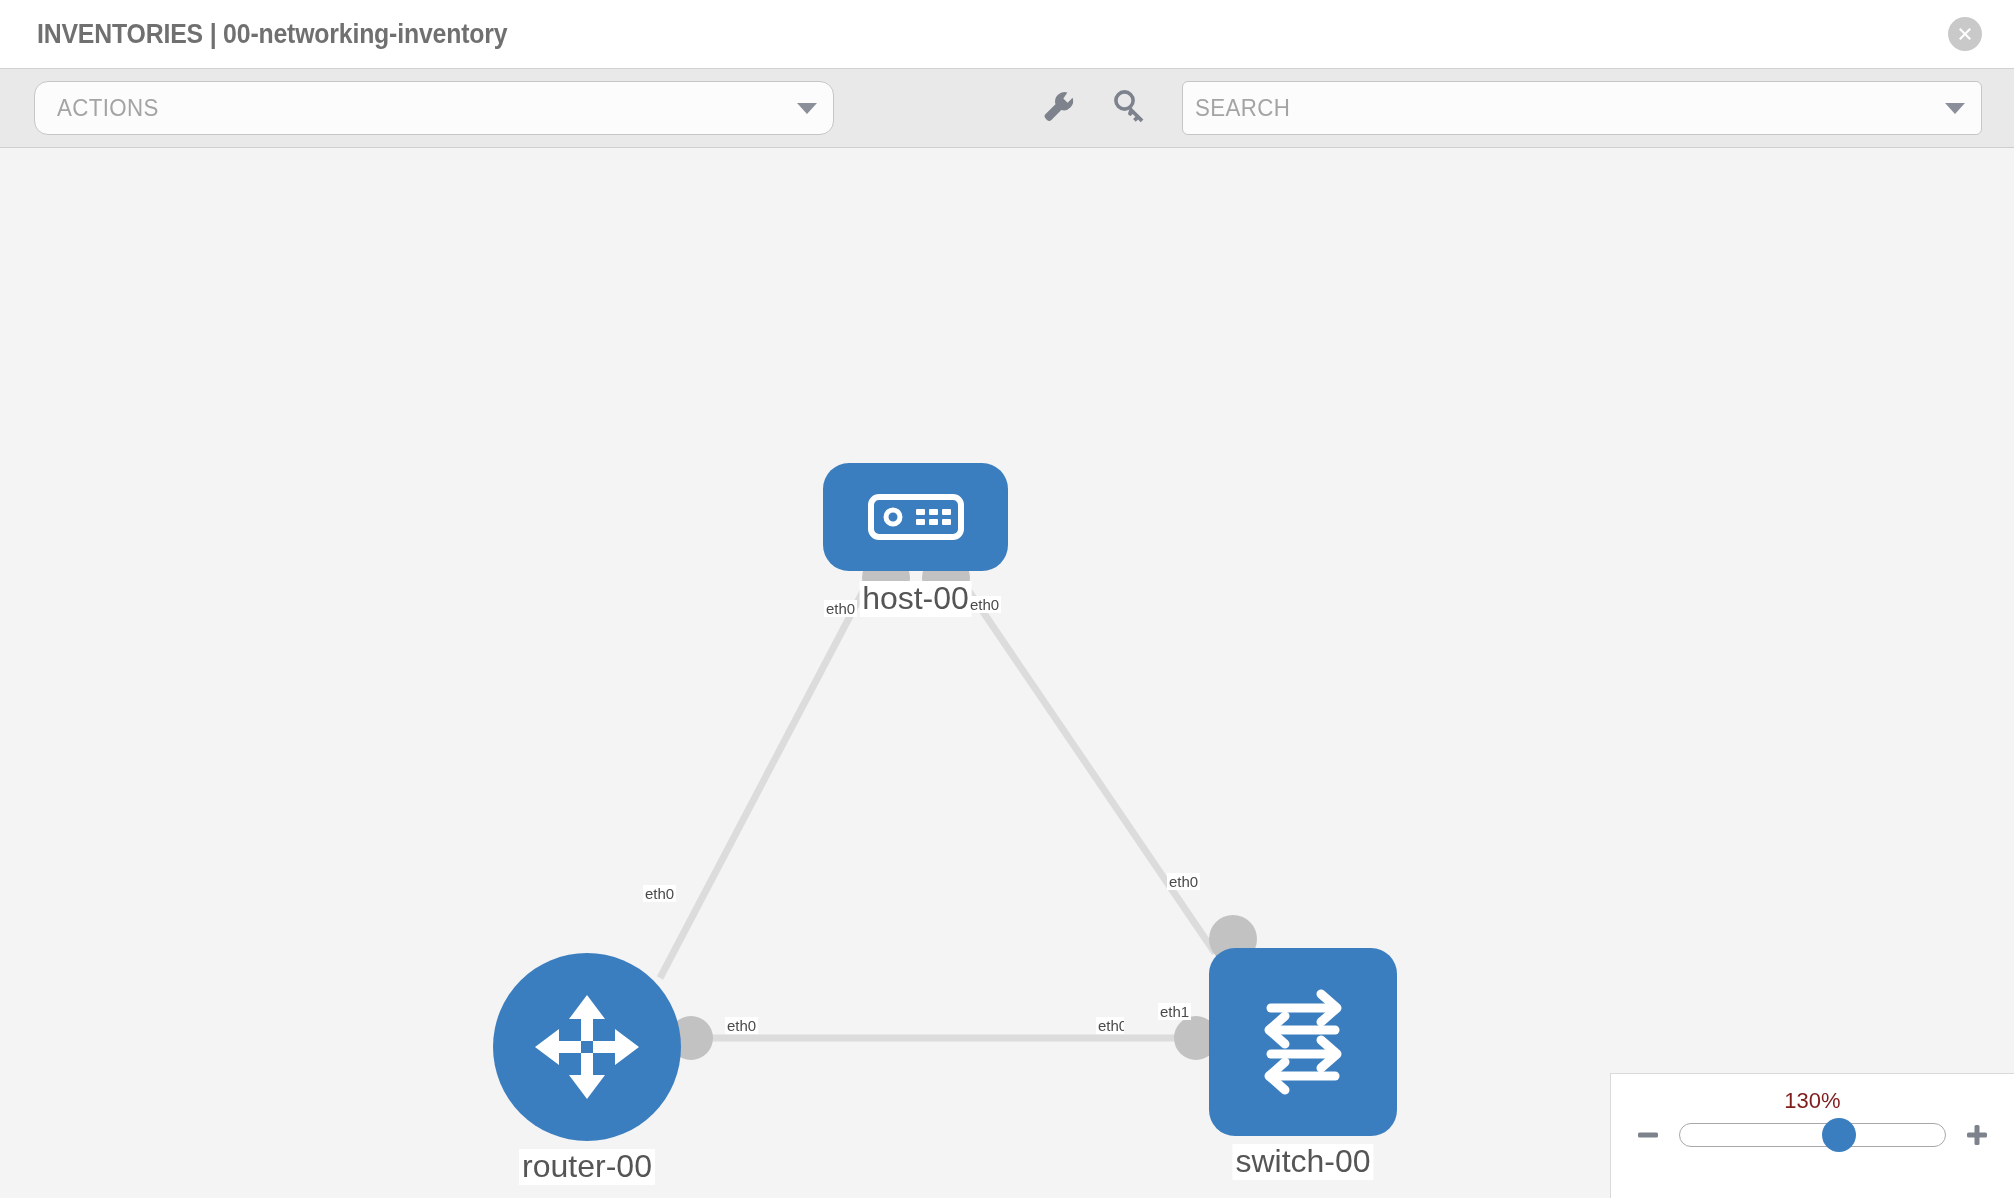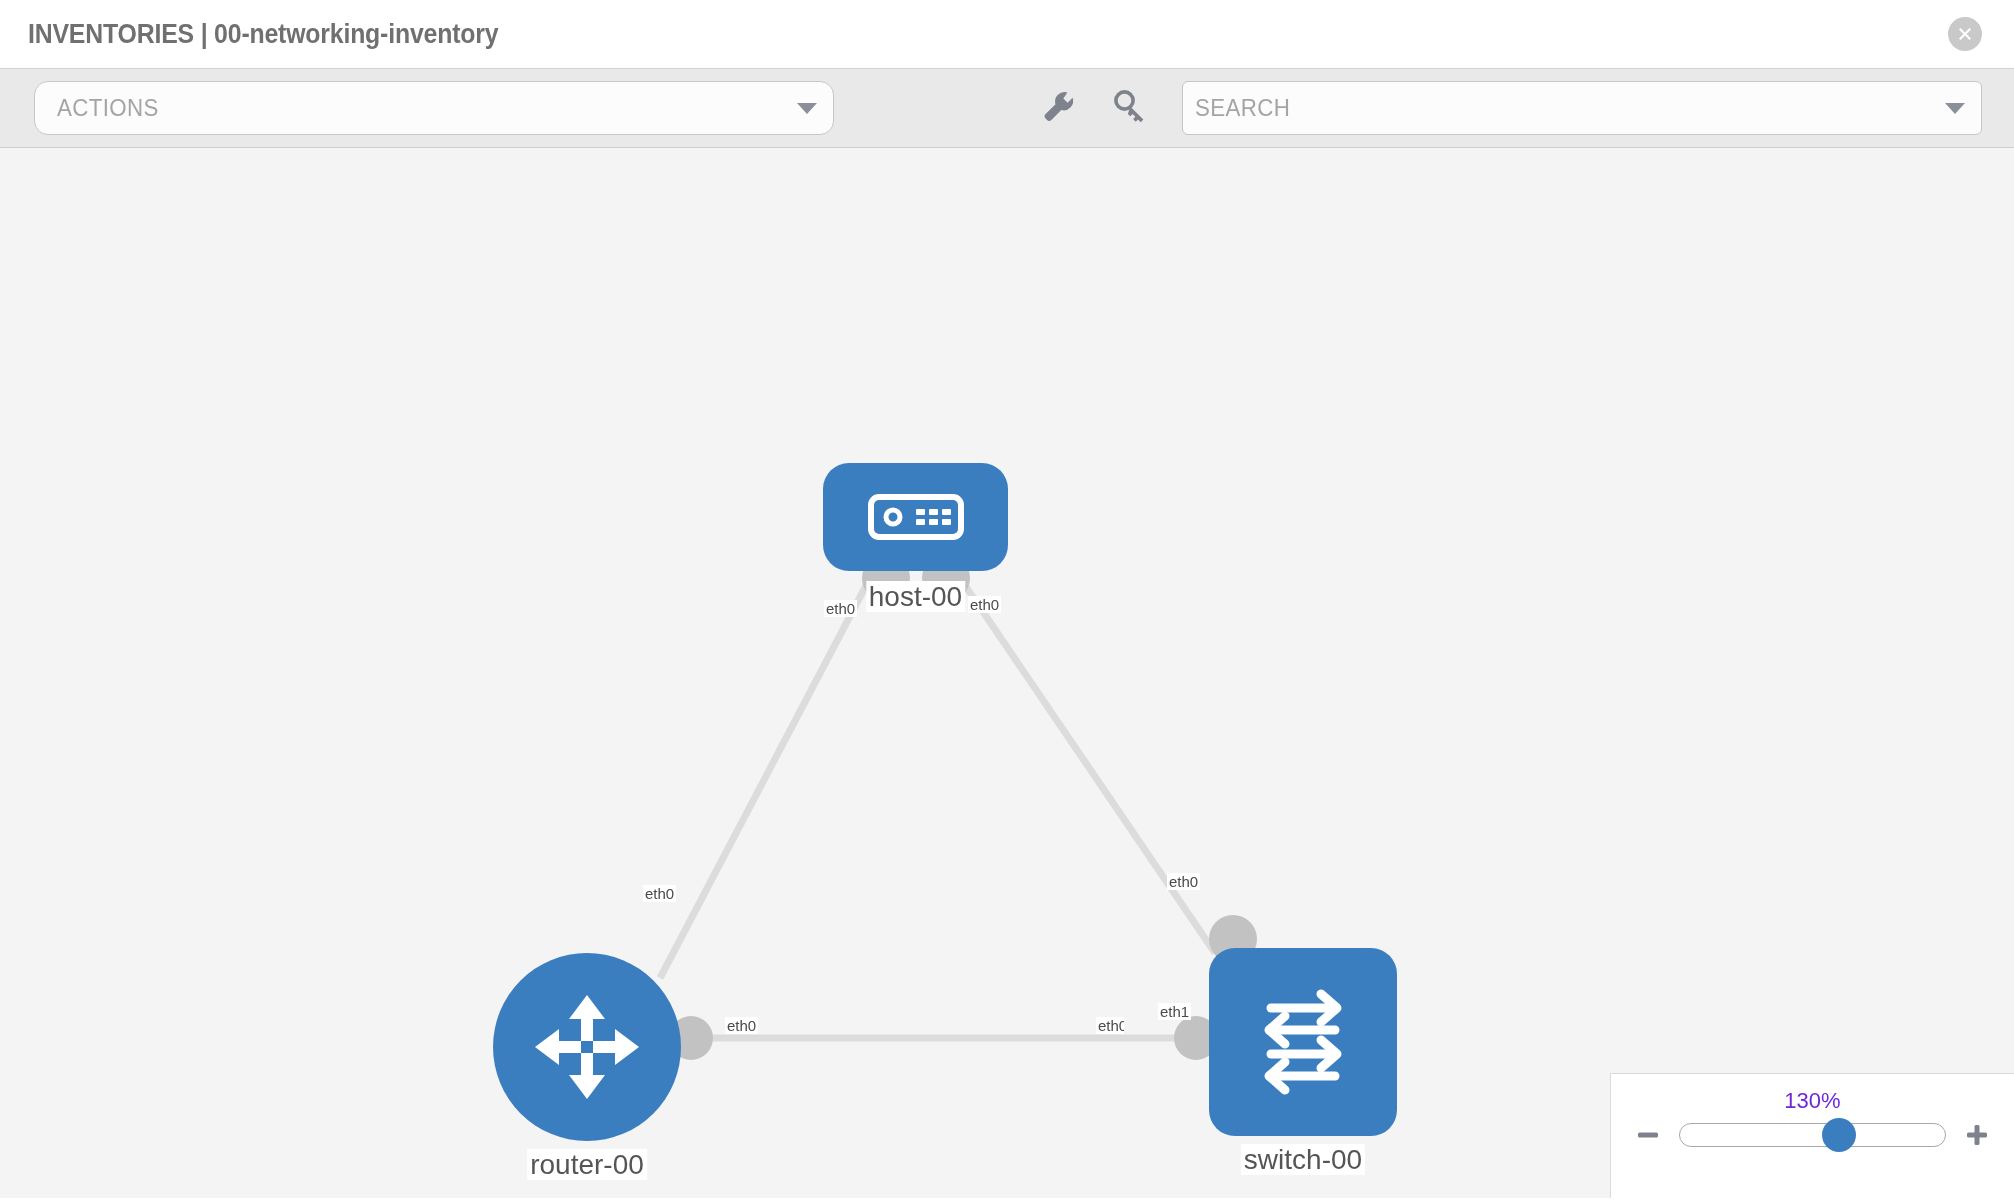--- a/index.html
+++ b/index.html
@@ -11,21 +11,21 @@
     font-family: "Liberation Sans", sans-serif;
   }
 
   
   .header {
     position: relative;
     height: 68px;
     background: #ffffff;
     display: flex;
     align-items: center;
-    padding-left: 28px;
+    padding-left: 37px;
   }
   .header-title {
     font-size: 27px;
     font-weight: bold;
     color: #707070;
     letter-spacing: -0.2px;
     white-space: nowrap;
     transform: scaleX(0.92);
     transform-origin: left center;
   }
@@ -131,21 +131,21 @@
     justify-content: center;
   }
   .node-shape.rounded { border-radius: 26px; }
   .node-shape.circle  { border-radius: 50%; }
 
   .node-label {
     position: absolute;
     left: 50%;
     transform: translateX(-50%);
     white-space: nowrap;
-    font-size: 28px;
+    font-size: 32px;
     color: #555555;
     background: #ffffff;
     padding: 0 3px;
     line-height: 1.12;
   }
 
   .edge-label {
     position: absolute;
     font-size: 15px;
     color: #4a4a4a;
@@ -168,21 +168,21 @@
     background: #ffffff;
     border-top: 1px solid #dadada;
     border-left: 1px solid #dadada;
     display: flex;
     flex-direction: column;
     align-items: center;
     padding-top: 14px;
   }
   .zoom-value {
     font-size: 22px;
-    color: #6d28d9;
+    color: #7f1d1d;
     margin-bottom: 8px;
   }
   .zoom-row {
     display: flex;
     align-items: center;
     gap: 18px;
     width: 100%;
     padding: 0 24px;
   }
   .zoom-btn {

